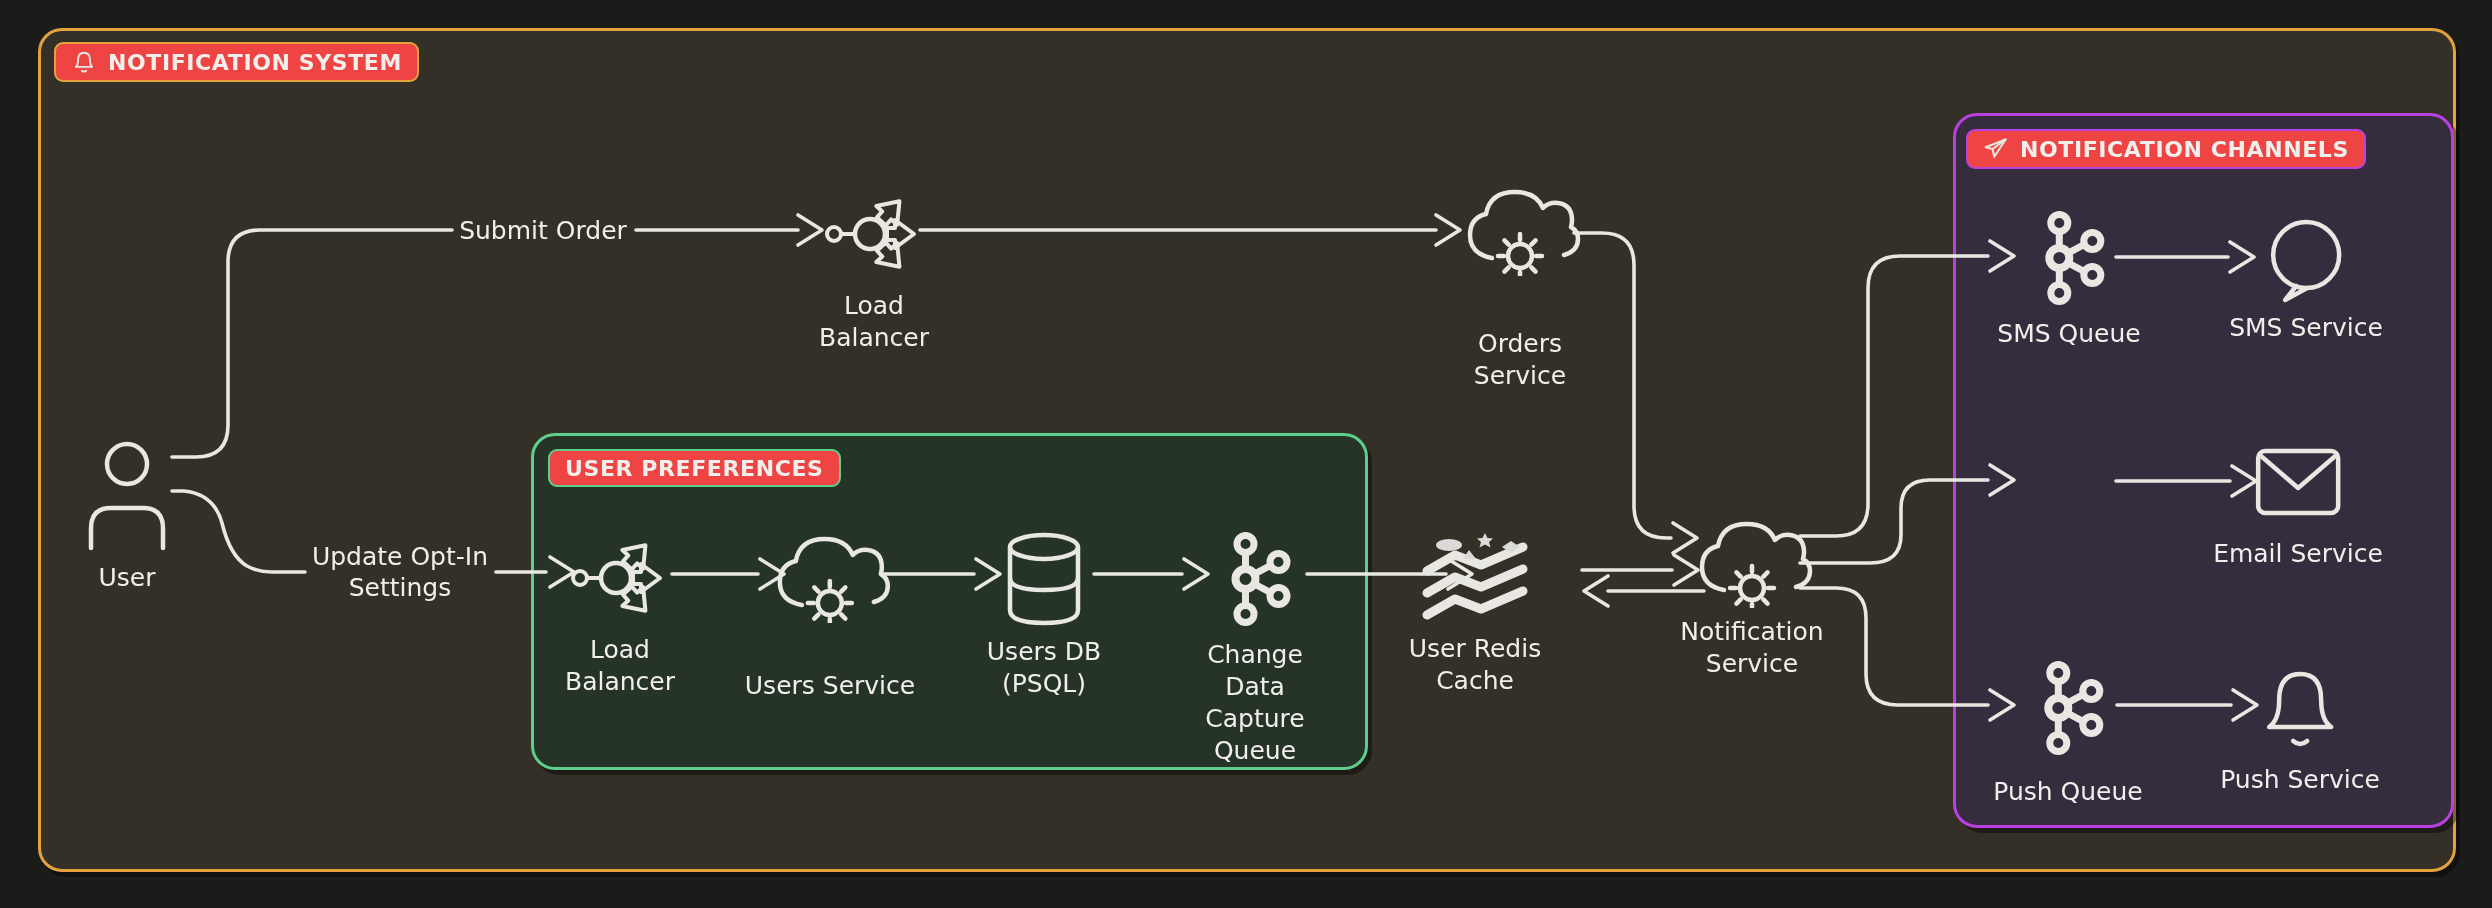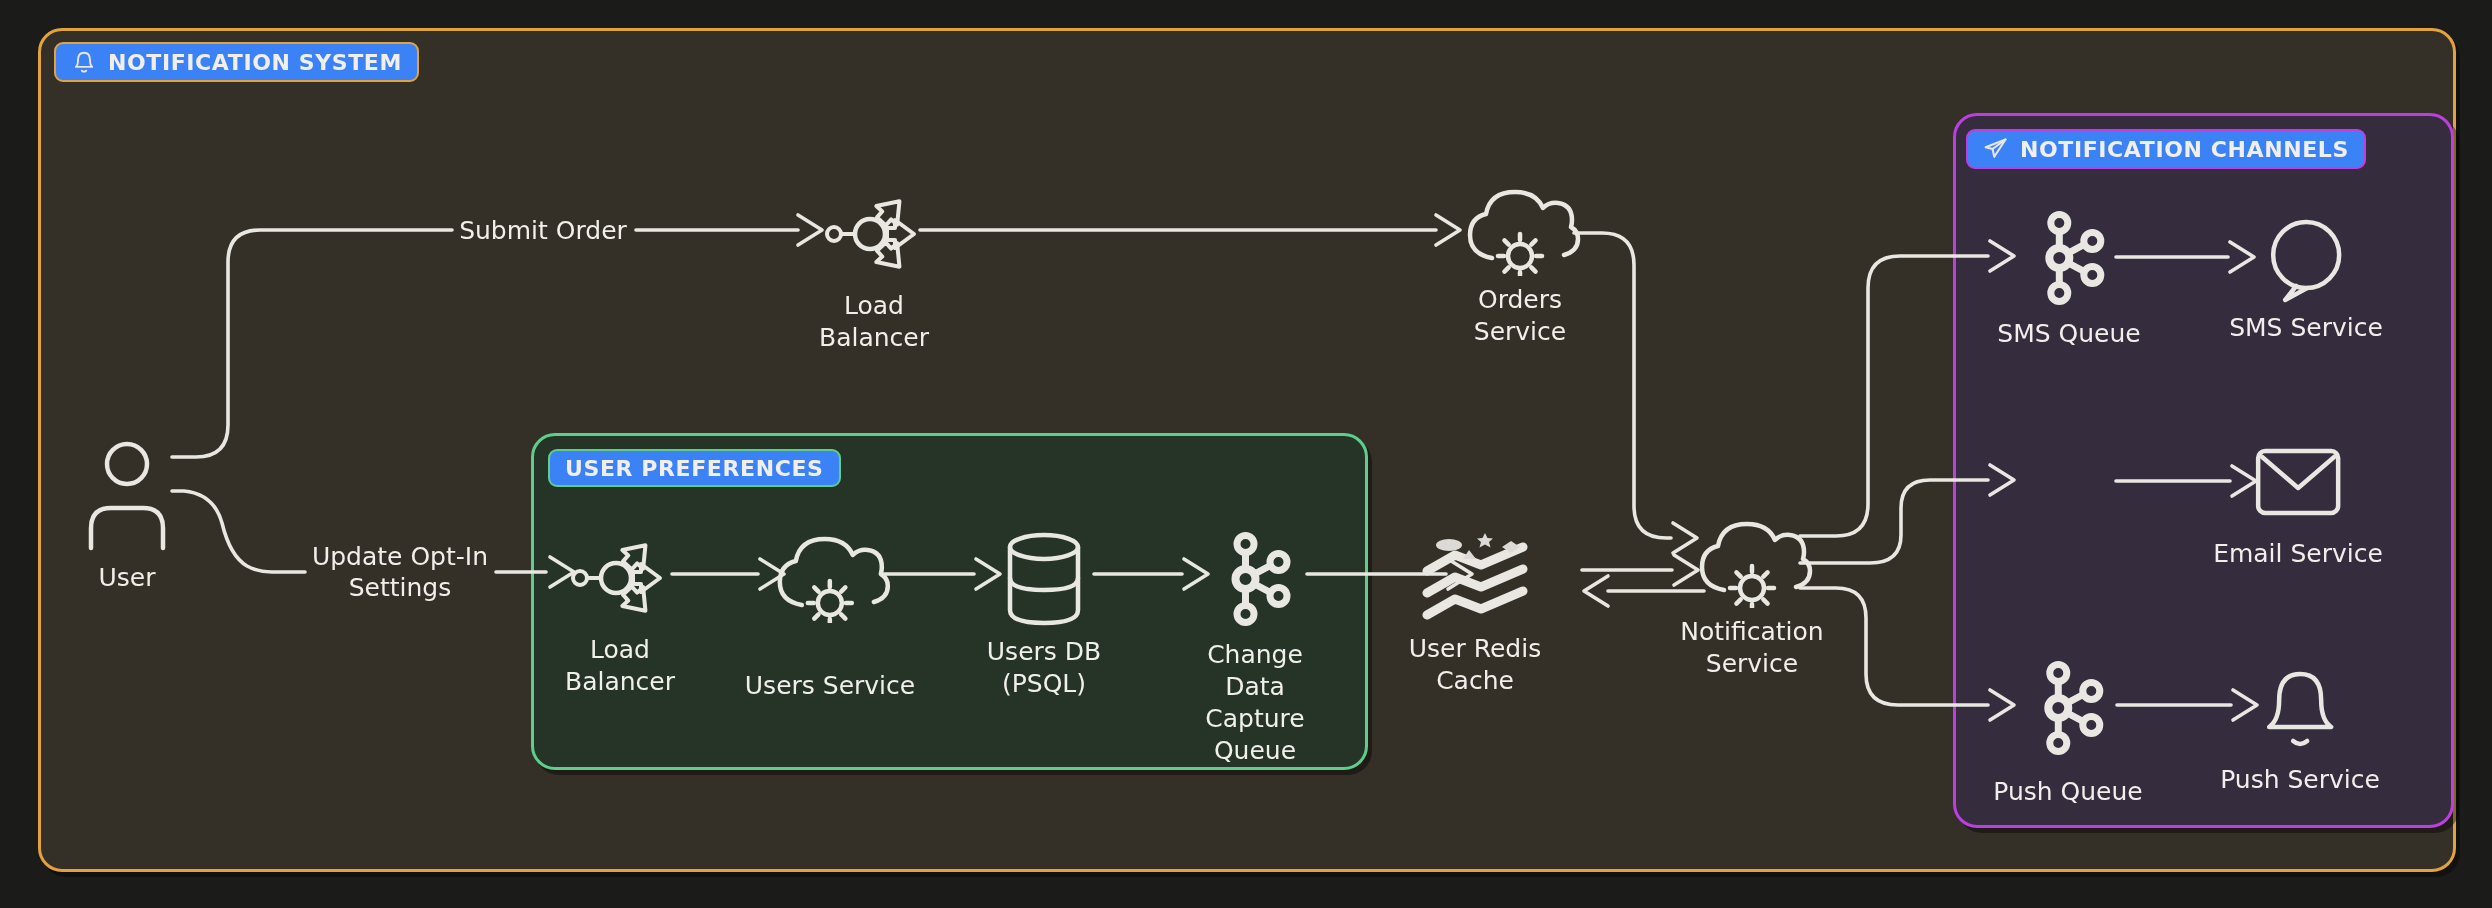--- a/index.html
+++ b/index.html
@@ -9,21 +9,21 @@
     --bg:#343028;--stroke:#e8e7e2;--ink:#f1efeb;
     --orange:#e2a33f;--green:#5fcd8c;--purple:#bc3fe1;
     overflow:hidden;
   }
   .group{position:absolute;border-radius:24px;box-sizing:border-box;}
   .group-outer{left:38px;top:28px;width:2418px;height:844px;border:3.5px solid var(--orange);background:var(--bg);box-shadow:4px 5px 0 rgba(0,0,0,.35);}
   .group-prefs{left:531px;top:433px;width:837px;height:337px;border:3px solid var(--green);background:#263428;box-shadow:4px 5px 0 rgba(0,0,0,.4);}
   .group-channels{left:1953px;top:113px;width:501px;height:715px;border:3px solid var(--purple);background:#352c3d;box-shadow:5px 5px 0 rgba(0,0,0,.4);}
   .chip{
     position:absolute;display:flex;align-items:center;gap:11px;
-    background:#3b82f6;border-radius:9px;padding:0 15px;height:40px;
+    background:#ef4444;border-radius:9px;padding:0 15px;height:40px;
     color:var(--ink);font-size:22px;font-weight:600;letter-spacing:.6px;white-space:nowrap;
     box-sizing:border-box;
   }
   .chip-outer{left:13px;top:11px;border:2px solid var(--orange);}
   .chip-prefs{left:14px;top:13px;border:2px solid var(--green);height:38px;}
   .chip-channels{left:10px;top:13px;border:2px solid var(--purple);}
   .node{position:absolute;transform:translateX(-50%);display:flex;flex-direction:column;align-items:center;color:var(--ink);}
   .node svg{display:block;}
   .nlabel{margin-top:8px;font-size:25px;line-height:1.28;text-align:center;color:var(--ink);}
   .edge-label{
@@ -136,21 +136,21 @@
       <circle class="icon-stroke" stroke-width="4" cx="10" cy="48" r="7"></circle>
       <path class="icon-stroke" stroke-width="4" d="M17 48 L31 48"></path>
       <circle class="icon-stroke" stroke-width="4.5" cx="46" cy="48" r="15"></circle>
       <path class="icon-stroke" stroke-width="4" d="M63 42 L71 42 L71 34 L90 48 L71 62 L71 54 L63 54 Z"></path>
       <path class="icon-stroke" stroke-width="4" transform="rotate(-48 46 48)" d="M63 42 L71 42 L71 34 L90 48 L71 62 L71 54 L63 54 Z"></path>
       <path class="icon-stroke" stroke-width="4" transform="rotate(48 46 48)" d="M63 42 L71 42 L71 34 L90 48 L71 62 L71 54 L63 54 Z"></path>
     </svg>
     <div class="nlabel" style="max-width:120px;">Load Balancer</div>
   </div>
 
-  <div class="node" style="left:1520px;top:180px;">
+  <div class="node" style="left:1520px;top:180px;gap:44px;">
     <svg width="124" height="96" viewBox="0 0 124 96">
       <path class="icon-stroke" stroke-width="4.5" d="M34 78 Q12 74 12 55 Q12 38 28 34 Q32 12 57 12 Q78 12 85 28 Q91 22 100 23 Q114 25 114 40 Q114 44 113 47 Q120 51 120 59 Q120 71 106 75"></path>
       <circle class="mask" cx="62" cy="76" r="25"></circle>
       <circle class="icon-stroke" stroke-width="4.5" cx="62" cy="76" r="12"></circle>
       <g class="icon-stroke" stroke-width="4.5">
         <line x1="78" y1="76" x2="84" y2="76"></line>
         <line x1="78" y1="76" x2="84" y2="76" transform="rotate(45 62 76)"></line>
         <line x1="78" y1="76" x2="84" y2="76" transform="rotate(90 62 76)"></line>
         <line x1="78" y1="76" x2="84" y2="76" transform="rotate(135 62 76)"></line>
         <line x1="78" y1="76" x2="84" y2="76" transform="rotate(180 62 76)"></line>

